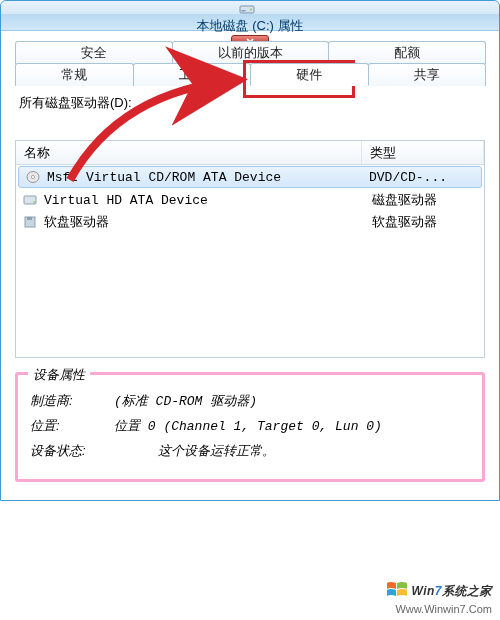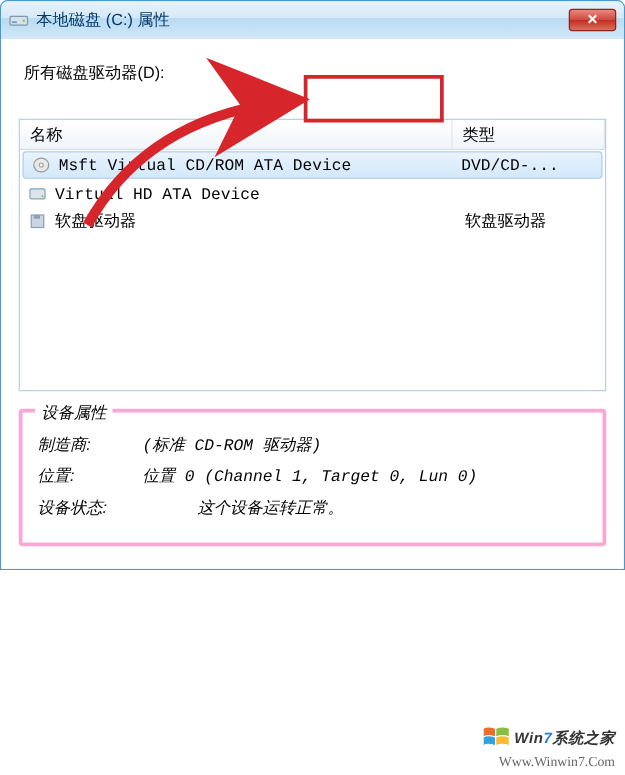--- a/index.html
+++ b/index.html
@@ -20,20 +20,21 @@
     position: relative;
   }
   .titlebar {
     height: 30px;
     background: linear-gradient(to bottom, #e8f3fb 0%, #d5e9f8 45%, #b9daf2 46%, #cfe7f8 100%);
     border-bottom: 1px solid #9ec8e8;
     border-radius: 6px 6px 0 0;
     display: flex;
     align-items: center;
     padding: 0 6px;
+    flex-direction: column;
   }
   .titlebar .drive-icon {
     width: 16px; height: 16px;
     margin-right: 6px;
   }
   .titlebar .title {
     flex: 1;
     color: #003b6a;
     font-size: 13px;
   }
@@ -204,21 +205,21 @@
     color: #555;
     font-family: Arial, sans-serif;
     pointer-events: none;
   }
   .watermark .flag {
     display: inline-block;
     vertical-align: middle;
   }
   .watermark .wm-text { font-weight: bold; font-style: italic; color: #333; letter-spacing: 0.5px;}
   .watermark .wm-text .seven { color: #2a7dd1; }
-  .watermark .wm-url { font-size: 11px; color: #666; font-family: Liberation Serif, serif; }
+  .watermark .wm-url { font-size: 11px; color: #666; }
 </style>
 </head>
 <body>
 
 <div class="window">
   <div class="titlebar">
     <span class="drive-icon">
       <svg width="16" height="16" viewBox="0 0 16 16">
         <rect x="1" y="5" width="14" height="7" rx="1" fill="#d7e1e9" stroke="#7f97a8"></rect>
         <rect x="2.5" y="9" width="4" height="1.5" fill="#6fa3d6"></rect>
@@ -226,20 +227,34 @@
       </svg>
     </span>
     <span class="title">本地磁盘 (C:) 属性</span>
     <div class="close-btn">
       <span>✕</span>
     </div>
   </div>
 
   <div class="client">
 
+    <div class="tabs">
+      <div class="tabrow row1">
+        <div class="tab">安全</div>
+        <div class="tab">以前的版本</div>
+        <div class="tab">配额</div>
+      </div>
+      <div class="tabrow row2">
+        <div class="tab">常规</div>
+        <div class="tab">工具</div>
+        <div class="tab active">硬件</div>
+        <div class="tab">共享</div>
+      </div>
+      <div class="tabline"></div>
+    </div>
 
     <div class="label-drives">所有磁盘驱动器(D):</div>
 
     <div class="listview">
       <div class="lv-header">
         <div class="col col-name">名称</div>
         <div class="col col-type">类型</div>
       </div>
       <div class="lv-body">
         <div class="lv-row selected">
@@ -253,20 +268,21 @@
           <div class="cell cell-type">DVD/CD-...</div>
         </div>
         <div class="lv-row">
           <span class="ico">
             <svg width="16" height="14" viewBox="0 0 16 14">
                 <rect x="2" y="3" width="12" height="8" rx="1" fill="#dbe4ec" stroke="#8ca1b3"></rect>
                 <circle cx="12" cy="9" r="0.9" fill="#7fcf6d"></circle>
               </svg>
           </span>
           <div class="cell cell-name">Virtual HD ATA Device</div>
+          <div class="cell cell-type">磁盘驱动器</div>
         </div>
         <div class="lv-row">
           <span class="ico">
             <svg width="16" height="14" viewBox="0 0 16 14">
                 <rect x="3" y="2" width="10" height="10" fill="#c9d6e0" stroke="#8ca1b3"></rect>
                 <rect x="5" y="2" width="5" height="3" fill="#8ca1b3"></rect>
               </svg>
           </span>
           <div class="cell cell-name">软盘驱动器</div>
           <div class="cell cell-type">软盘驱动器</div>

